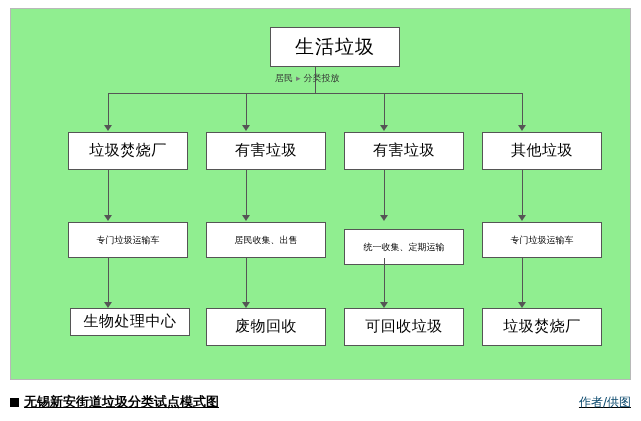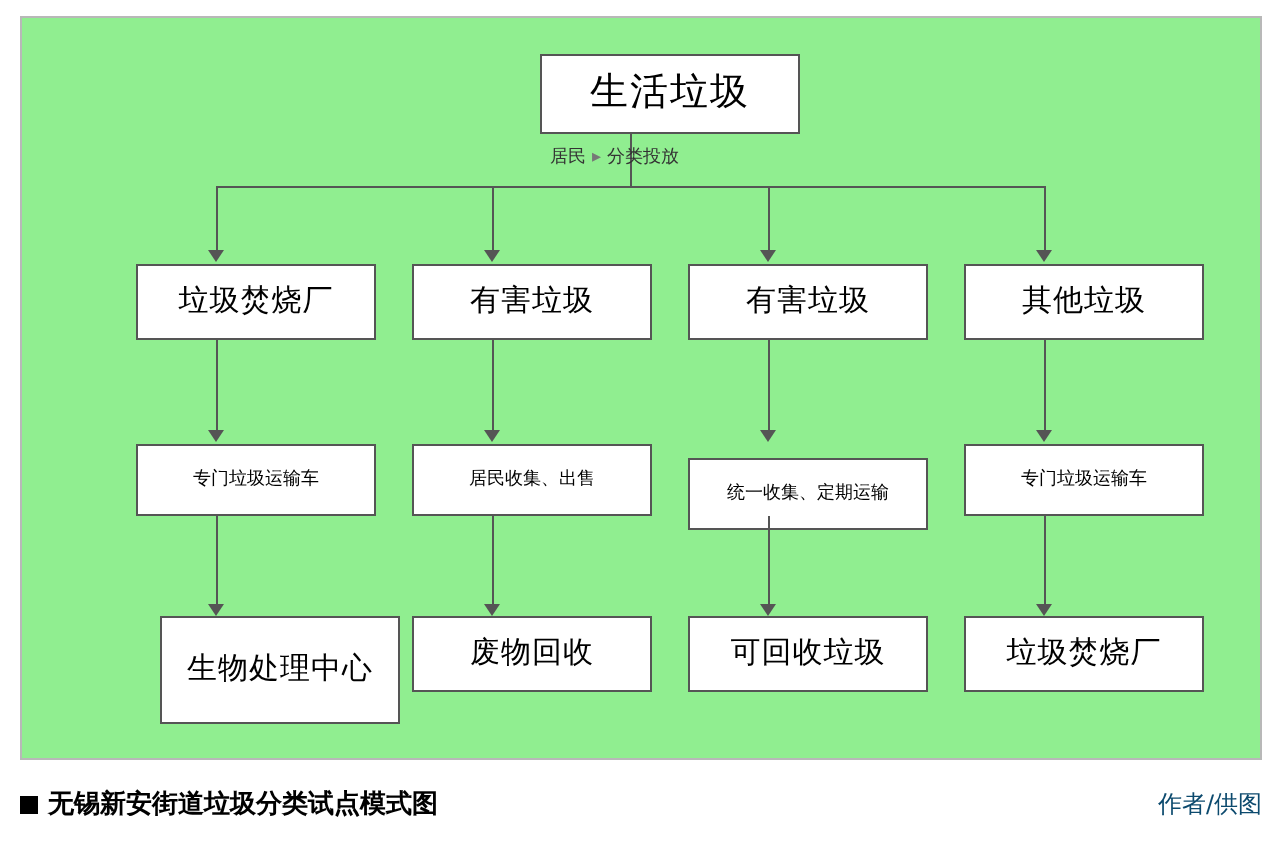--- a/index.html
+++ b/index.html
@@ -92,20 +92,21 @@
   
   .caption-bar {
     position: absolute;
     left: 10px;
     top: 392px;
     width: 621px;
     height: 20px;
     display: flex;
     align-items: center;
     justify-content: space-between;
+    text-decoration: underline;
   }
   .caption-left {
     display: flex;
     align-items: center;
     font-size: 13px;
     font-weight: bold;
     color: #000000;
   }
   .bullet-square {
     display: inline-block;
@@ -183,21 +184,21 @@
 
   <div class="vline" style="left:108px; top:258px; height:44px;"></div>
   <div class="arrow-down" style="left:104px; top:302px;"></div>
   <div class="vline" style="left:246px; top:258px; height:44px;"></div>
   <div class="arrow-down" style="left:242px; top:302px;"></div>
   <div class="vline" style="left:384px; top:258px; height:44px;"></div>
   <div class="arrow-down" style="left:380px; top:302px;"></div>
   <div class="vline" style="left:522px; top:258px; height:44px;"></div>
   <div class="arrow-down" style="left:518px; top:302px;"></div>
 
-  <div class="node end" style="left:60px; top:308px; width:120px; height:54px;text-align:center;">
+  <div class="node end" style="left:50px; top:308px; width:120px; height:28px;text-align:center;">
     <span>生物处理中心</span>
   </div>
   <div class="node end" style="left:186px; top:308px; width:120px; height:38px;">
     <span>废物回收</span>
   </div>
   <div class="node end" style="left:324px; top:308px; width:120px; height:38px;">
     <span>可回收垃圾</span>
   </div>
   <div class="node end" style="left:462px; top:308px; width:120px; height:38px;">
     <span>垃圾焚烧厂</span>

